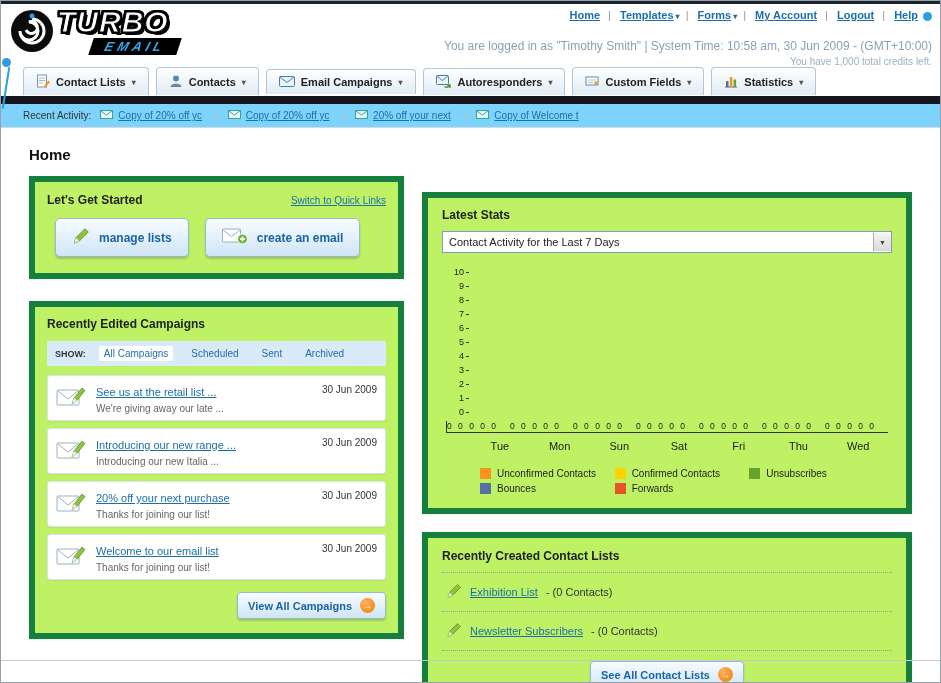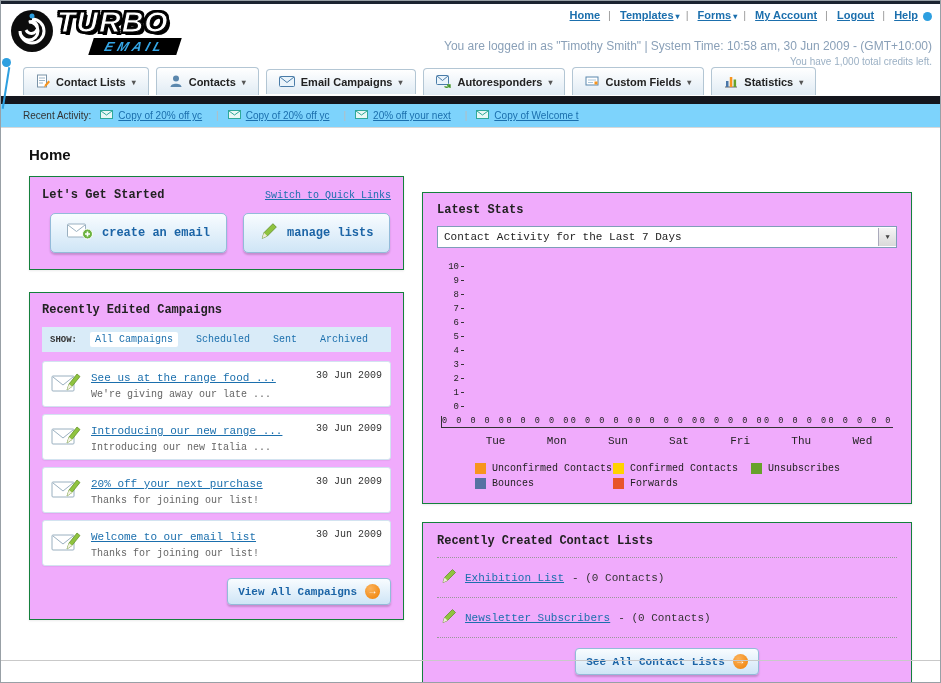--- a/index.html
+++ b/index.html
@@ -43,21 +43,21 @@
   .activity-item{display:flex;align-items:center;gap:5px;cursor:pointer;}
   .activity-item span.txt{color:#1b6fad;text-decoration:underline;}
   .activity-item:not(:last-child)::after{content:"|";color:#bbb;margin-left:9px;}
 
   
   .content{padding:10px 30px 0 28px;}
   h1.page-title{font-size:15px;font-weight:bold;color:#111;margin:8px 0 13px;}
   .columns{display:flex;gap:18px;align-items:flex-start;}
   .left-col{width:375px;flex:none;}
   .right-col{width:490px;flex:none;margin-top:16px;}
-  .panel{border:1px solid #15803d;background:#f0abfc;box-shadow:0 1px 2px rgba(0,0,0,0.08);box-sizing:border-box;font-family:Liberation Mono, monospace;}
+  .panel{border:6px solid #15803d;background:#bef264;box-shadow:0 1px 2px rgba(0,0,0,0.08);box-sizing:border-box;}
   .panel-title{font-size:12px;font-weight:bold;color:#222;}
 
   
   .get-started{padding:11px 12px 16px;}
   .gs-head{display:flex;justify-content:space-between;align-items:center;}
   .gs-link{font-size:10px;color:#1b6fad;text-decoration:underline;cursor:pointer;}
   .gs-buttons{display:flex;gap:16px;margin-top:11px;padding-left:8px;}
   .blue-btn{display:inline-flex;align-items:center;gap:9px;padding:8px 16px;cursor:pointer;
       background:linear-gradient(#f8fcff,#cfe5f6);border:1px solid #93bbd9;border-radius:5px;
       box-shadow:0 2px 2px rgba(0,0,0,0.18);color:#1b64a6;font-weight:bold;font-size:12px;}
@@ -252,34 +252,34 @@
     <div class="columns">
 
       <div class="left-col">
         <div class="panel get-started">
           <div class="gs-head">
             <span class="panel-title">Let's Get Started</span>
             <span class="gs-link">Switch to Quick Links</span>
           </div>
           <div class="gs-buttons">
             <div class="blue-btn">
+              <span><svg width="18" height="18" viewBox="0 0 16 16">
+                    <path d="M2 14.5 L3.5 9.5 L11.5 1.5 L14.5 4.5 L6.5 12.5 Z" fill="#8fc33f" stroke="#5a8a20" stroke-width="0.7"></path>
+                    <path d="M2 14.5 L3.5 9.5 L6.5 12.5 Z" fill="#efe9d8"></path>
+                  </svg></span>
+              <span>manage lists</span>
+            </div>
+            <div class="blue-btn">
               <span><svg width="26" height="18" viewBox="0 0 26 18">
                     <rect x="0.5" y="2" width="18" height="13" rx="1" fill="#fff" stroke="#9ab0c0"></rect>
                     <path d="M1 3 L9.5 9.5 L18 3" fill="none" stroke="#9ab0c0"></path>
                     <circle cx="20.5" cy="12" r="5" fill="#6db33f" stroke="#fff"></circle>
                     <path d="M20.5 9.5 v5 M18 12 h5" stroke="#fff" stroke-width="1.6"></path>
                   </svg></span>
               <span>create an email</span>
-            </div>
-            <div class="blue-btn">
-              <span><svg width="18" height="18" viewBox="0 0 16 16">
-                    <path d="M2 14.5 L3.5 9.5 L11.5 1.5 L14.5 4.5 L6.5 12.5 Z" fill="#8fc33f" stroke="#5a8a20" stroke-width="0.7"></path>
-                    <path d="M2 14.5 L3.5 9.5 L6.5 12.5 Z" fill="#efe9d8"></path>
-                  </svg></span>
-              <span>manage lists</span>
             </div>
           </div>
         </div>
 
         <div class="panel campaigns">
           <div class="panel-title">Recently Edited Campaigns</div>
           <div class="filterbar">
             <span class="show-label">SHOW:</span>
             <span class="chip active">All Campaigns</span>
             <span class="chip">Scheduled</span>
@@ -289,21 +289,21 @@
 
           <div class="camp-list">
             <div class="camp-row">
               <span class="camp-icon"><svg width="30" height="24" viewBox="0 0 30 24">
                     <rect x="1" y="6" width="22" height="15" rx="1" fill="#fff" stroke="#9ab0c0"></rect>
                     <path d="M2 7 L12 15 L22 7" fill="none" stroke="#9ab0c0"></path>
                     <path d="M16 20 L18 14 L26 4 L29 6.5 L21 16.5 Z" fill="#8fc33f" stroke="#5a8a20" stroke-width="0.7"></path>
                     <path d="M16 20 L18 14 L21 16.5 Z" fill="#f3efe2"></path>
                   </svg></span>
               <span class="camp-text">
-                <span class="camp-title">See us at the range food ...</span>
+                <span class="camp-title">See us at the retail list ...</span>
                 <div class="camp-sub">We're giving away our late ...</div>
               </span>
               <span class="camp-date">30 Jun 2009</span>
             </div>
             <div class="camp-row">
               <span class="camp-icon"><svg width="30" height="24" viewBox="0 0 30 24">
                     <rect x="1" y="6" width="22" height="15" rx="1" fill="#fff" stroke="#9ab0c0"></rect>
                     <path d="M2 7 L12 15 L22 7" fill="none" stroke="#9ab0c0"></path>
                     <path d="M16 20 L18 14 L26 4 L29 6.5 L21 16.5 Z" fill="#8fc33f" stroke="#5a8a20" stroke-width="0.7"></path>
                     <path d="M16 20 L18 14 L21 16.5 Z" fill="#f3efe2"></path>

